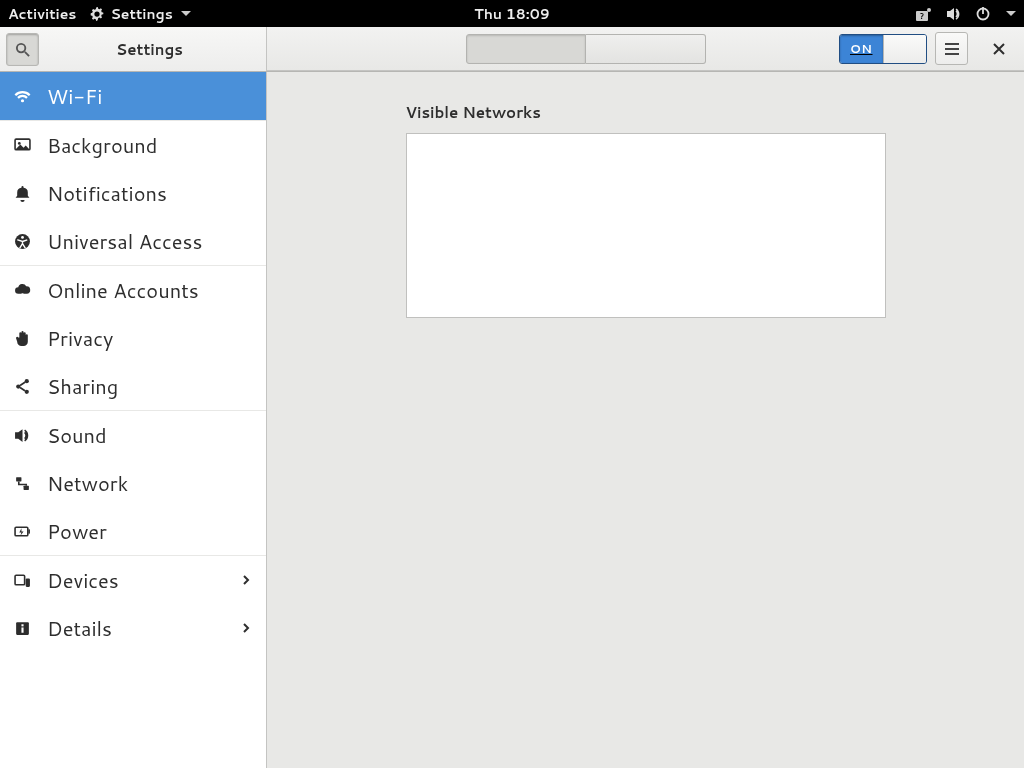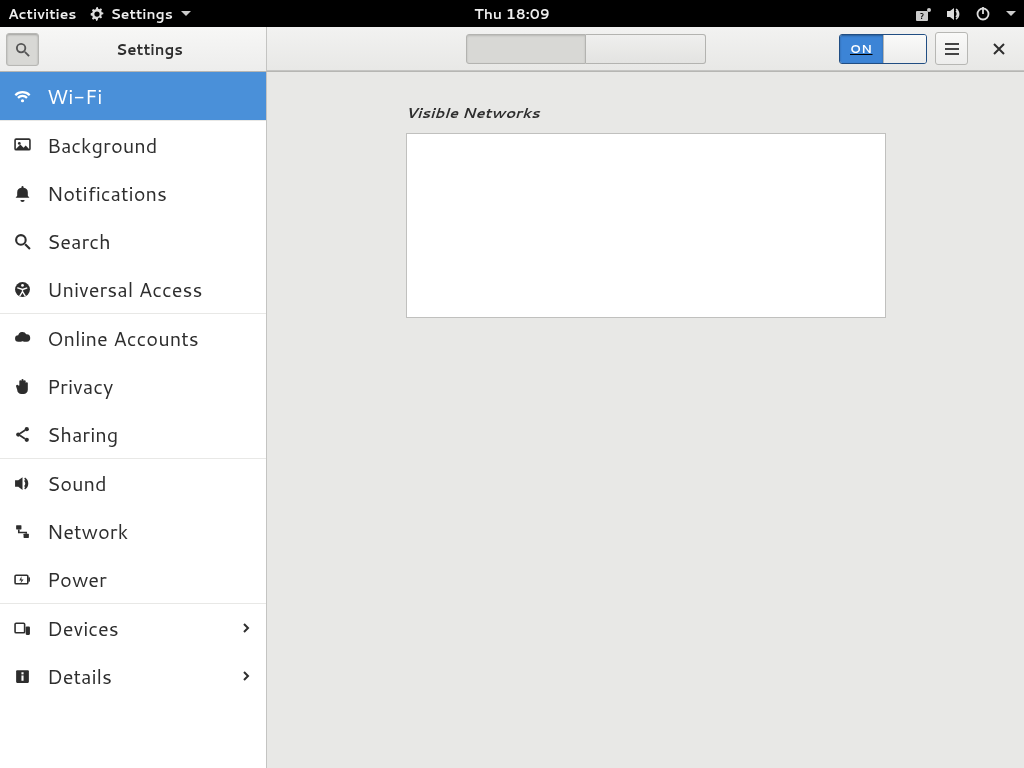--- a/index.html
+++ b/index.html
@@ -113,21 +113,20 @@
 .side-item .chev { fill:#888; width:12px; height:12px; }
 .side-sep { height:1px; background:#e8e8e6; }
 
 .content {
   flex:1; background:#e8e8e6; padding: 30px 0 0 0;
   display:flex; flex-direction:column; align-items:center;
 }
 .section-title {
   width: 480px; font-size:15px; font-weight:700; color:#2e2e2e;
   margin-bottom:10px;
-  font-style:italic;
 }
 .networks-box {
   width:480px; height:185px; background:#fff; border:1px solid #c0c0be;
 }
 </style>
 </head>
 <body>
 
 <div class="topbar">
   <div class="left">
@@ -213,26 +212,20 @@
           <span class="label">Background</span>
         </div>
         <div class="side-item">
           <svg>
             <use href="#bell-icon"></use>
           </svg>
           <span class="label">Notifications</span>
         </div>
         <div class="side-item">
           <svg>
-            <use href="#search-icon"></use>
-          </svg>
-          <span class="label">Search</span>
-        </div>
-        <div class="side-item">
-          <svg>
             <use href="#accessibility-icon"></use>
           </svg>
           <span class="label">Universal Access</span>
         </div>
         <div class="side-sep"></div>
         <div class="side-item">
           <svg>
             <use href="#cloud-key-icon"></use>
           </svg>
           <span class="label">Online Accounts</span>

